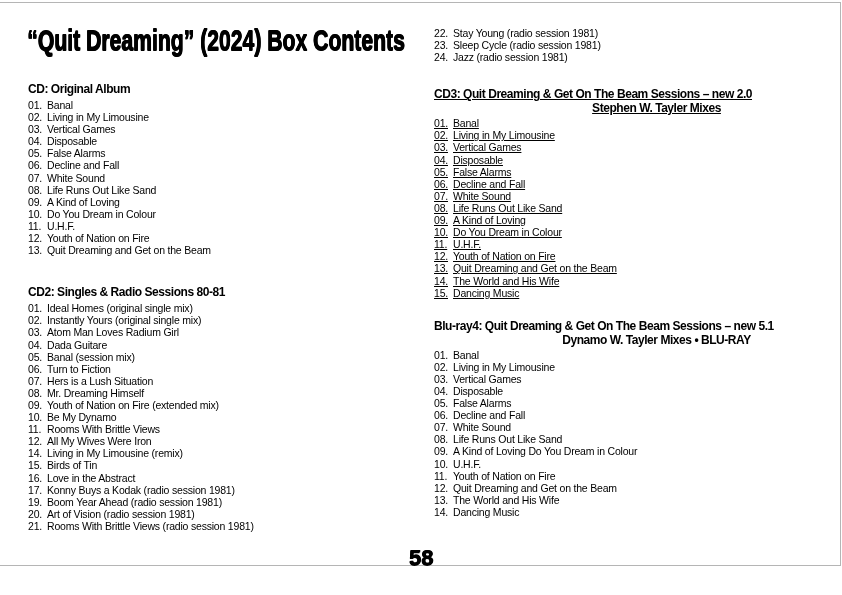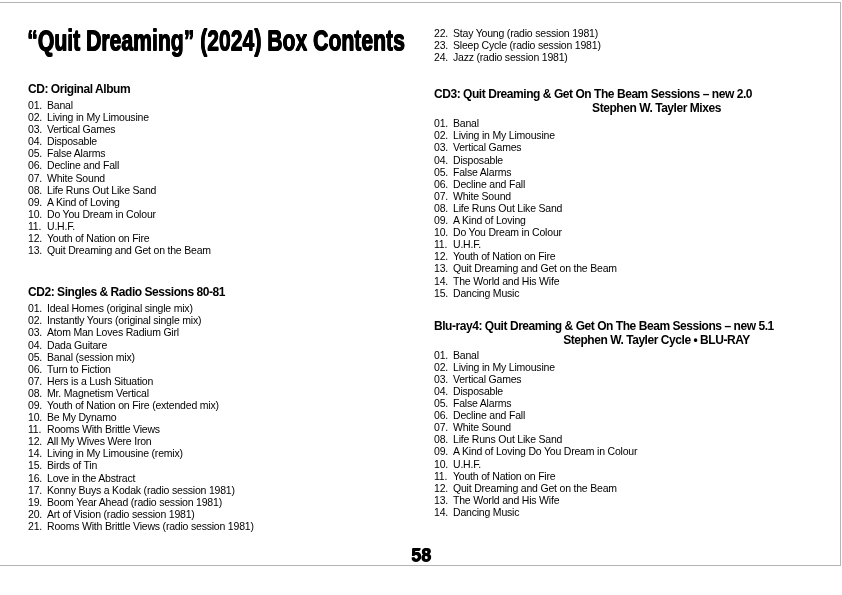--- a/index.html
+++ b/index.html
@@ -51,41 +51,41 @@
     font-size: 12px;
     font-weight: bold;
     line-height: 14px;
     letter-spacing: -0.45px;
     white-space: nowrap;
   }
   .section-heading.two-line { margin-bottom: 2px; }
   .section-heading span { display: block; }
   .heading-indent { padding-left: 43px; text-align: center; }
   .sec-cd2    { margin-top: 29px; }
-  .sec-cd3    { margin-top: 24px; }
+  .sec-cd3    { margin-top: 24px; text-decoration: underline; }
   .sec-bluray { margin-top: 20px; }
   .tracks { }
   .track {
     display: flex;
     font-size: 10.5px;
     line-height: 12.1px;
     letter-spacing: -0.2px;
     white-space: nowrap;
   }
   .tnum {
     flex: none;
     width: 19px;
   }
   .page-number {
     position: absolute;
     left: 0;
     top: 545px;
     width: 842px;
     text-align: center;
-    font-size: 18px;
+    font-size: 22px;
     font-weight: bold;
     text-shadow: 0.7px 0 #000, 0 0.5px #000;
   }
 </style>
 </head>
 <body>
 
 <div class="page-frame"></div>
 
 <h1 class="title">“Quit Dreaming” (2024) Box Contents</h1>
@@ -174,21 +174,21 @@
         <div class="track">
           <span class="tnum">06.</span>
           <span class="tname">Turn to Fiction</span>
         </div>
         <div class="track">
           <span class="tnum">07.</span>
           <span class="tname">Hers is a Lush Situation</span>
         </div>
         <div class="track">
           <span class="tnum">08.</span>
-          <span class="tname">Mr. Magnetism Vertical</span>
+          <span class="tname">Mr. Dreaming Himself</span>
         </div>
         <div class="track">
           <span class="tnum">09.</span>
           <span class="tname">Youth of Nation on Fire (extended mix)</span>
         </div>
         <div class="track">
           <span class="tnum">10.</span>
           <span class="tname">Be My Dynamo</span>
         </div>
         <div class="track">
@@ -310,21 +310,21 @@
         </div>
         <div class="track">
           <span class="tnum">15.</span>
           <span class="tname">Dancing Music</span>
         </div>
       </div>
   </section>
   <section class="sec-bluray">
     <h2 class="section-heading two-line">
       <span>Blu-ray4: Quit Dreaming &amp; Get On The Beam Sessions – new 5.1</span>
-      <span class="heading-indent">Stephen W. Tayler Cycle • BLU-RAY</span>
+      <span class="heading-indent">Dynamo W. Tayler Mixes • BLU-RAY</span>
     </h2>
     <div class="tracks">
         <div class="track">
           <span class="tnum">01.</span>
           <span class="tname">Banal</span>
         </div>
         <div class="track">
           <span class="tnum">02.</span>
           <span class="tname">Living in My Limousine</span>
         </div>

